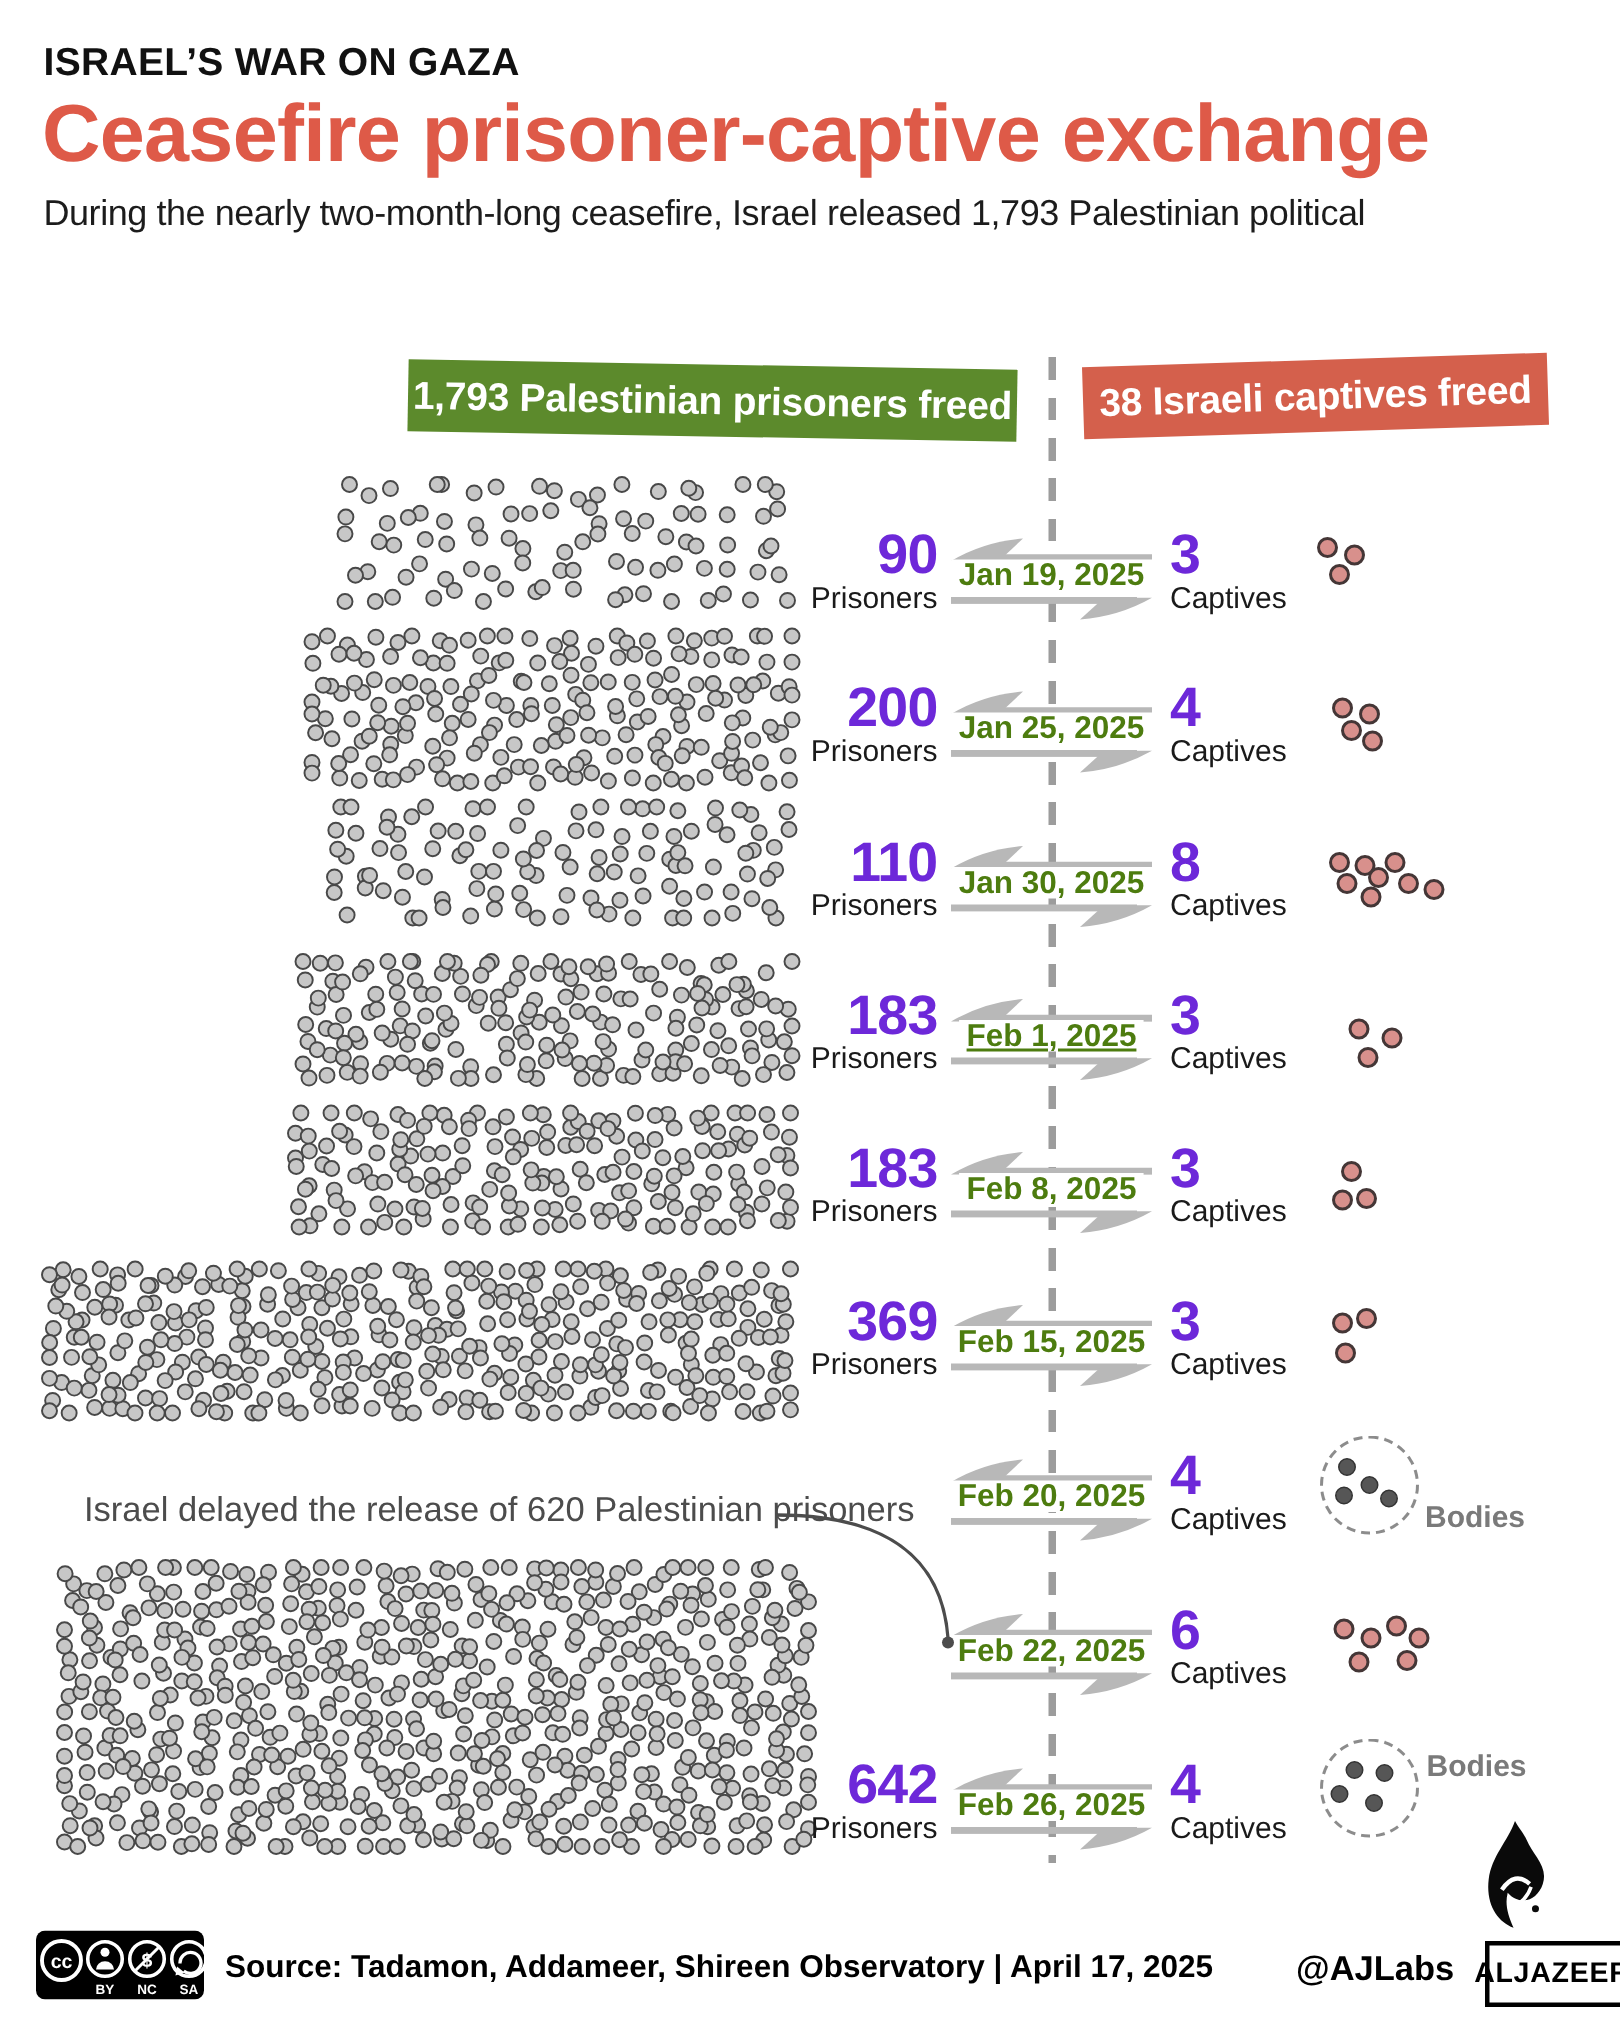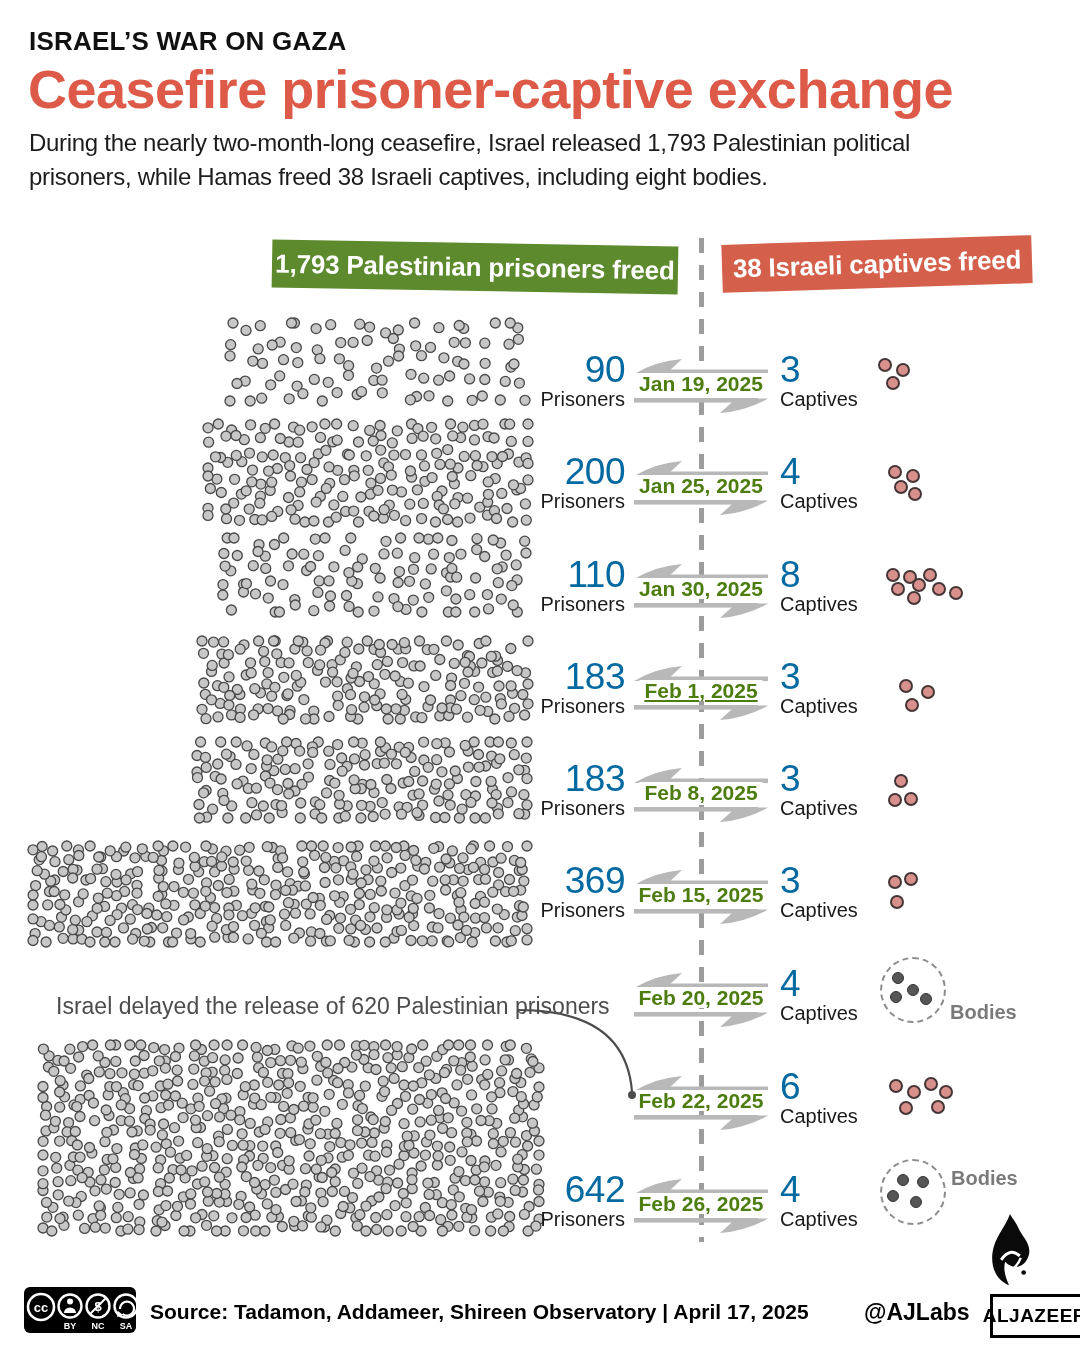--- a/index.html
+++ b/index.html
@@ -12,21 +12,21 @@
   #title{left:28px;top:58px;font-size:54px;font-weight:700;color:#de5a48;letter-spacing:-.5px;}
   #subtitle{left:29px;top:126px;color:#1c1c1c;font-size:24px;line-height:34px;font-weight:400;white-space:nowrap;letter-spacing:-.3px;}
   .banner{height:48px;display:flex;align-items:center;justify-content:center;
     color:#fff;font-weight:700;font-size:26px;z-index:4;letter-spacing:-.2px;}
   #banner-left{left:272px;top:243px;width:406px;background:#5c8a2c;transform:rotate(1deg);}
   #banner-right{left:722px;top:240px;width:310px;background:#d4604c;transform:rotate(-1.8deg);}
   #dashline{left:699px;top:238px;width:5px;height:1004px;z-index:0;
     background:repeating-linear-gradient(180deg,#9c9c9c 0 15px,transparent 15px 27px);}
   #clusters{left:0;top:0;z-index:1;pointer-events:none;}
   .count-block{width:240px;z-index:2;}
-  .count-block .count-num{font-size:37px;line-height:30px;font-weight:400;color:#0369a1;letter-spacing:-.5px;}
+  .count-block .count-num{font-size:37px;line-height:30px;font-weight:700;color:#6d28d9;letter-spacing:-.5px;}
   .count-block .count-label{font-size:20px;line-height:20px;margin-top:4px;font-weight:400;color:#1a1a1a;}
   .left-count{text-align:right;}
   .right-count{text-align:left;width:160px;}
   .arrow-svg{z-index:2;}
   .date-label{z-index:3;transform:translateX(-50%);background:#fff;padding:0 5px;
     font-size:21px;line-height:21px;font-weight:700;color:#4d7c0f;white-space:nowrap;}
   .captive-dot{width:14px;height:14px;border-radius:50%;background:#d8908c;border:2px solid #443636;box-sizing:border-box;z-index:2;}
   .bodies-circle{border:2px dashed #8c8c8c;border-radius:50%;z-index:2;box-sizing:border-box;}
   .body-dot{width:12px;height:12px;border-radius:50%;background:#565656;border:1.5px solid #343434;box-sizing:border-box;z-index:3;}
   .bodies-label{font-size:20px;font-weight:700;color:#7a7a7a;z-index:2;}
@@ -41,21 +41,20 @@
   #aj-logobox span{font-size:19px;font-weight:900;letter-spacing:.5px;color:#000;}
 </style>
 </head>
 <body>
 
 <div id="canvas">
   <div class="abs" id="title" style="color: rgb(222, 90, 72);">Ceasefire prisoner-captive exchange</div>
   <div class="abs" id="kicker">ISRAEL’S WAR ON GAZA</div>
   <div class="abs" id="subtitle">
     <div>During the nearly two-month-long ceasefire, Israel released 1,793 Palestinian political</div>
-    <div>prisoners, while Hamas freed 38 Israeli captives, including eight bodies.</div>
   </div>
 
   <div class="abs banner" id="banner-left" style="background: rgb(92, 138, 44);">1,793 Palestinian prisoners freed</div>
   <div class="abs banner" id="banner-right" style="background: rgb(212, 96, 76);">38 Israeli captives freed</div>
 
   <div class="abs" id="dashline"></div>
 
   <svg class="abs" id="clusters" width="1080" height="1350">
       <g>
         <circle cx="438.9" cy="327.7" r="5" fill="#c7c7c7" stroke="#484848" stroke-width="1.3"></circle>

